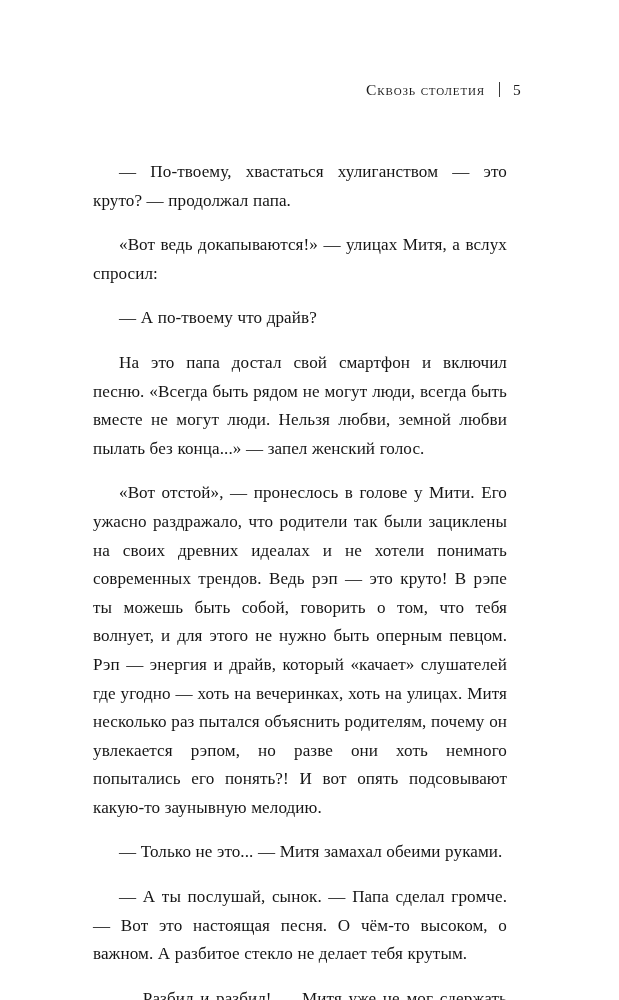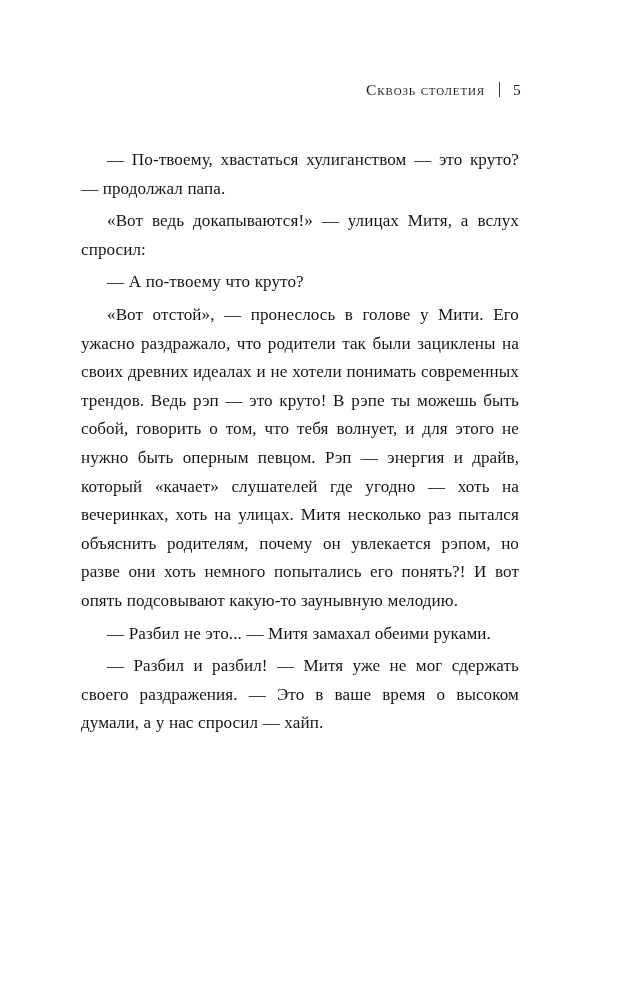--- a/index.html
+++ b/index.html
@@ -66,21 +66,21 @@
   }
 
   
   .textblock {
     position: absolute;
     left: 77px;
     top: 142px;
     width: 446px;
   }
   .textblock p {
-    margin: 4px;
+    margin: 16px;
     font-size: 17.1px;
     line-height: 28.6px;
     text-align: justify;
     text-indent: 26px;
     text-justify: inter-word;
     hyphens: manual;
     word-spacing: 0.01em;
     letter-spacing: 0.005em;
     color: #151515;
   }
@@ -92,19 +92,21 @@
 
   <div class="running-head">
     <span class="head-title">Сквозь столетия</span>
     <span class="head-rule"></span>
     <span class="head-folio">5</span>
   </div>
 
   <div class="textblock">
     <p>— По-твоему, хвастаться хулиганством — это круто? — продолжал папа.</p>
     <p>«Вот ведь докапываются!» — улицах Митя, а вслух спросил:</p>
-    <p>— А по-твоему что круто?</p>
+    <p>— А по-твоему что драйв?</p>
+    <p>На это папа достал свой смартфон и включил песню. «Всегда быть рядом не могут люди, всегда быть вместе не могут люди. Нельзя любви, земной любви пылать без конца...» — запел женский голос.</p>
     <p>«Вот отстой», — пронеслось в голове у Мити. Его ужасно раздражало, что родители так были за­циклены на своих древних идеалах и не хотели по­нимать современных трендов. Ведь рэп — это круто! В рэпе ты можешь быть собой, говорить о том, что тебя волнует, и для этого не нужно быть оперным певцом. Рэп — энергия и драйв, который «качает» слушателей где угодно — хоть на вечеринках, хоть на улицах. Митя несколько раз пытался объяснить родителям, почему он увлекается рэпом, но разве они хоть немного попытались его понять?! И вот опять подсовывают какую-то заунывную мелодию.</p>
-    <p>— Разбил не это... — Митя замахал обеими руками.</p>
+    <p>— Только не это... — Митя замахал обеими руками.</p>
+    <p>— А ты послушай, сынок. — Папа сделал громче. — Вот это настоящая песня. О чём-то вы­соком, о важном. А разбитое стекло не делает тебя крутым.</p>
     <p>— Разбил и разбил! — Митя уже не мог сдержать своего раздражения. — Это в ваше время о высоком думали, а у нас спросил — хайп.</p>
   </div>
 
 </div>
 
 </body></html>

